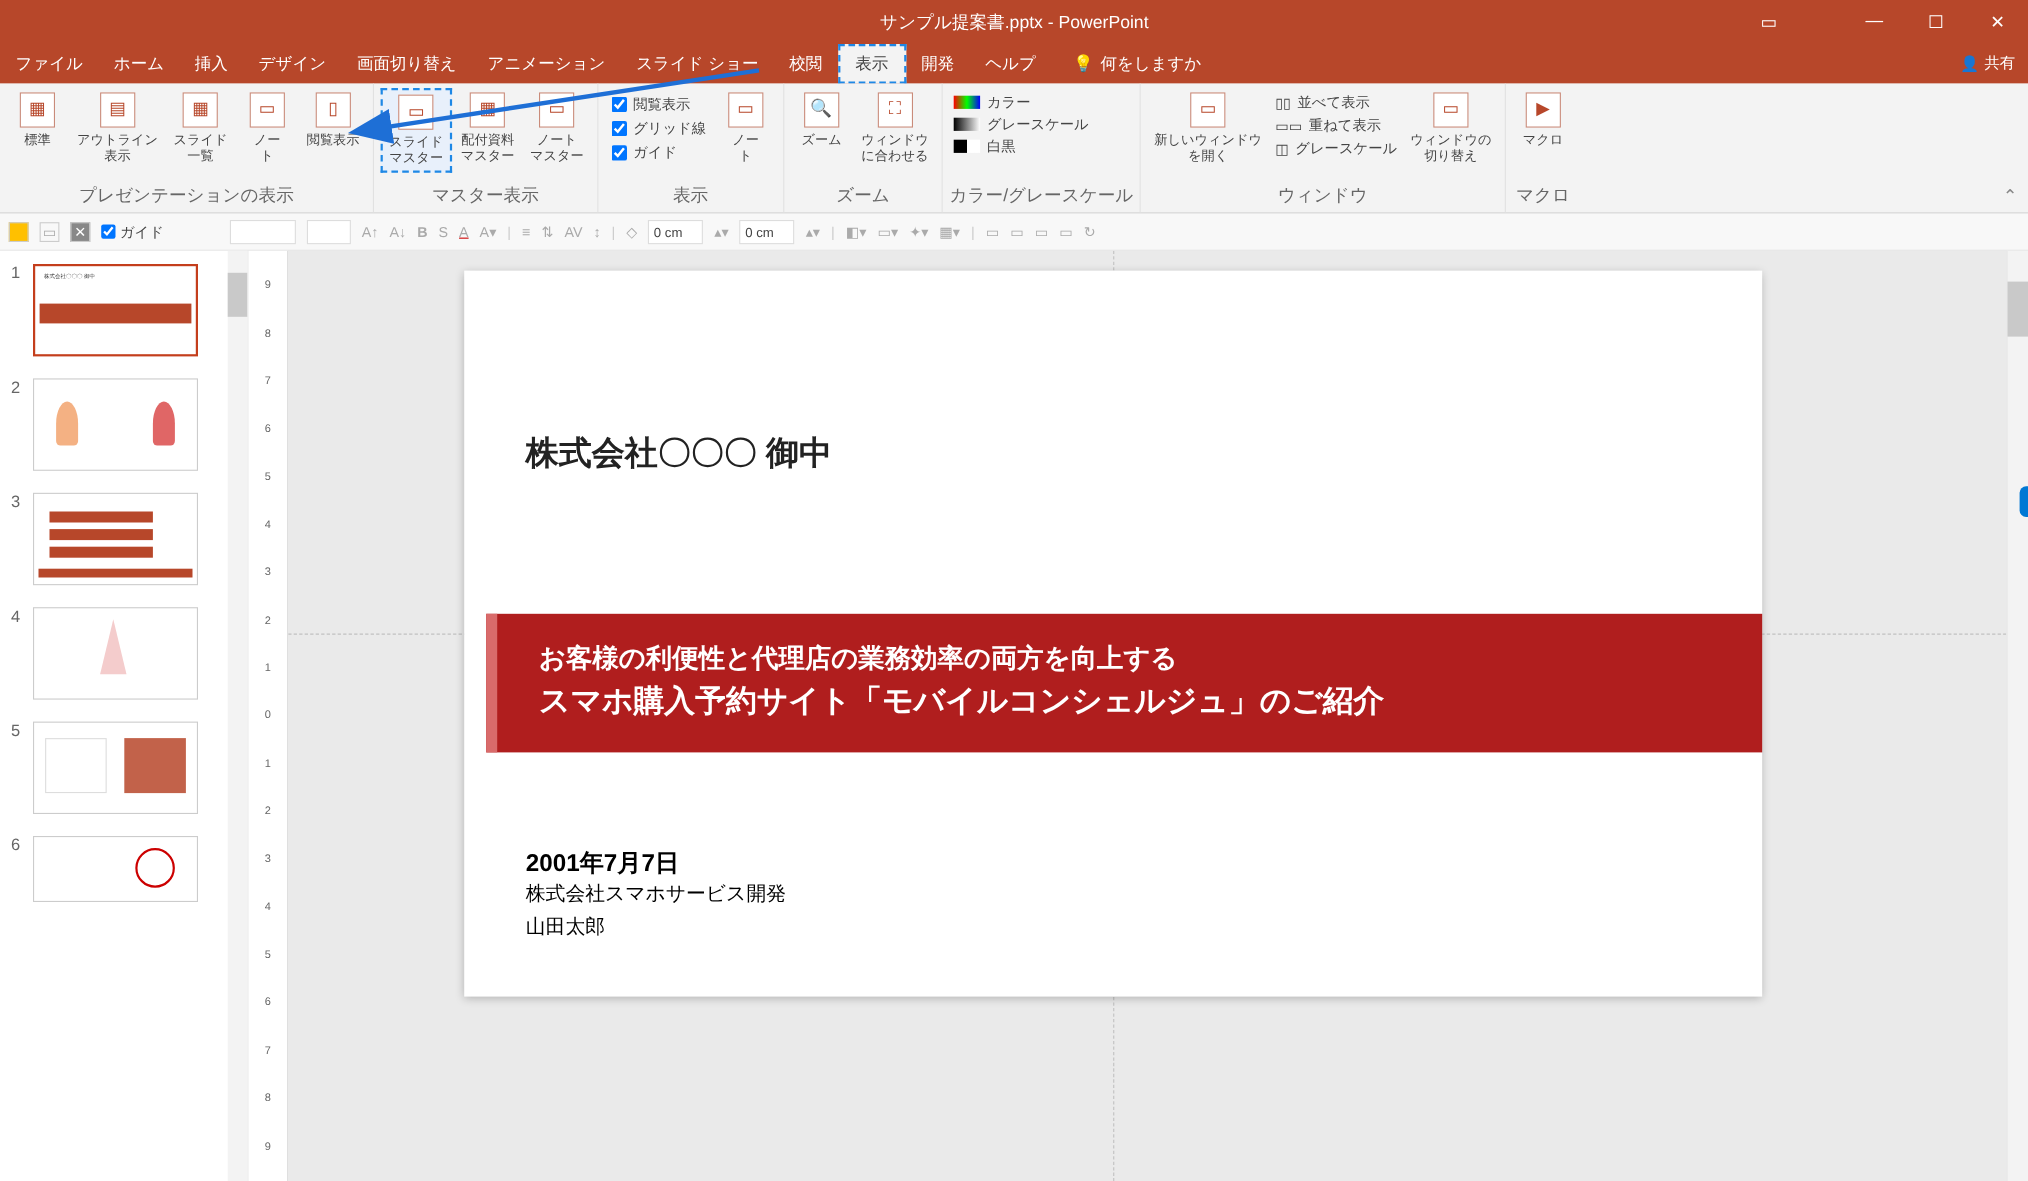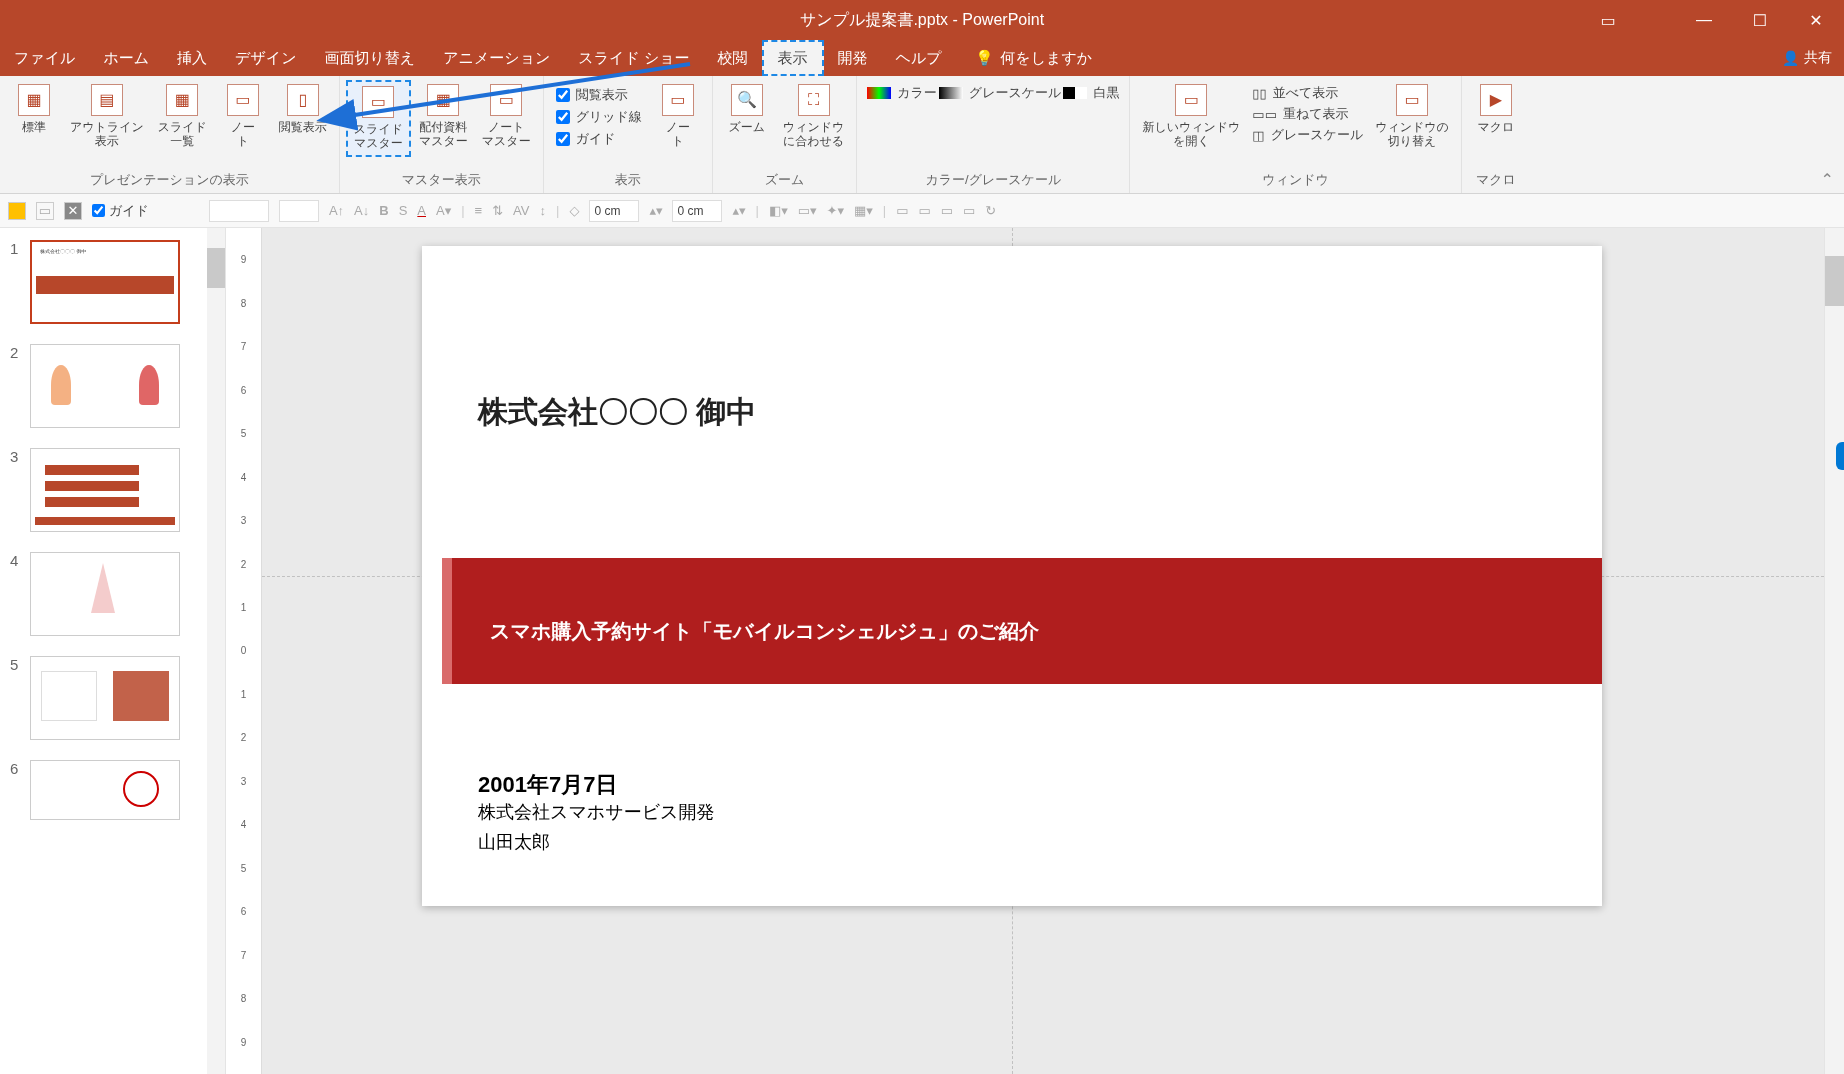--- a/index.html
+++ b/index.html
@@ -15,28 +15,28 @@
 .menubar { background: #b7472a; height: 36px; display: flex; align-items: stretch; color: #fff; font-size: 15px; position: relative; }
 .menubar .tab { padding: 0 14px; display:flex; align-items:center; cursor:pointer; }
 .menubar .tab.active { background: #f3f3f3; color: #444; border: 2px dashed #1e88e5; }
 .menubar .share { position:absolute; right:12px; display:flex; align-items:center; height:100%; font-size:14px; }
 .menubar .tell { display:flex; align-items:center; color:#fff; gap:6px; margin-left:20px; }
 
 
 .ribbon { background: #f3f3f3; height: 118px; border-bottom: 1px solid #d4d4d4; display:flex; position:relative; }
 .ribbon-group { border-right: 1px solid #e1e1e1; padding: 4px 6px 2px 6px; display:flex; flex-direction:column; justify-content:space-between; }
 .ribbon-group .group-body { display:flex; gap:2px; flex:1; align-items:flex-start; }
-.ribbon-group .group-label { font-size: 13px; color:#666; text-align:center; padding: 2px 0; }
+.ribbon-group .group-label { font-size: 16px; color:#666; text-align:center; padding: 2px 0; }
 .rbtn { display:flex; flex-direction:column; align-items:center; justify-content:flex-start; padding: 4px 6px; font-size:12px; color:#444; gap:4px; min-width:56px; text-align:center; line-height:1.2; }
 .rbtn .ico { width:32px; height:32px; background:#fff; border:1px solid #c98b7a; display:flex; align-items:center; justify-content:center; font-size:16px; color:#b7472a; }
 .rbtn.highlight { border: 2px dashed #1e88e5; background:#e8f0fb; }
 .chklist { display:flex; flex-direction:column; gap:4px; font-size:13px; color:#444; padding: 6px 6px 0 6px; }
 .chklist label { display:flex; gap:6px; align-items:center; }
 .chklist input { width:14px; height:14px; }
-.colorlist { display:flex; flex-direction:row; gap:2px; font-size:13px; color:#444; padding:4px; }
+.colorlist { display:flex; flex-direction:column; gap:2px; font-size:13px; color:#444; padding:4px; }
 .colorlist .row { display:flex; gap:6px; align-items:center; }
 .swatch { width:24px; height:12px; }
 .arrlist { display:flex; flex-direction:column; gap:3px; font-size:13px; color:#444; padding:4px; }
 .arrlist .row { display:flex; gap:6px; align-items:center; }
 .ribbon .collapse { position:absolute; right:10px; bottom:4px; color:#888; }
 
 
 .toolbar2 { height: 34px; background:#f8f8f8; border-bottom:1px solid #e4e4e4; display:flex; align-items:center; gap:10px; padding: 0 8px; font-size:13px; color:#aaa; }
 .toolbar2 .box { width:18px; height:18px; border:1px solid #ccc; display:inline-flex; align-items:center; justify-content:center; }
 .toolbar2 .sel { width:60px; height:22px; border:1px solid #ddd; background:#fff; }
@@ -62,21 +62,21 @@
 .edit-body { flex:1; position:relative; display:flex; }
 .ruler-v { width:36px; background:#fff; border-right:1px solid #dcdcdc; font-size:10px; color:#666; display:flex; flex-direction:column; align-items:center; justify-content:space-around; padding:10px 0; }
 .canvas-wrap { flex:1; position:relative; overflow:hidden; }
 .guide-v { position:absolute; top:0; bottom:0; width:0; border-left:1px dashed #999; opacity:0.5; }
 .guide-h { position:absolute; left:0; right:0; height:0; border-top:1px dashed #999; opacity:0.5; }
 .slide { position:absolute; left:160px; top:18px; width:1180px; height:660px; background:#fff; box-shadow: 0 2px 8px rgba(0,0,0,.25); }
 .slide .client { position:absolute; left:56px; top:146px; font-size:30px; font-weight:bold; color:#222; }
 .slide .band { position:absolute; left:20px; right:0; top:312px; height:126px; background:#b01e1e; }
 .slide .band .accent { position:absolute; left:0; top:0; width:10px; height:100%; background:#d96b6b; }
 .slide .band .t1 { color:#fff; font-weight:bold; font-size:24px; position:absolute; left:48px; top:24px; }
-.slide .band .t2 { color:#fff; font-weight:bold; font-size:20px; position:absolute; left:48px; top:60px; }
+.slide .band .t2 { color:#fff; font-weight:bold; font-size:28px; position:absolute; left:48px; top:60px; }
 .slide .date { position:absolute; left:56px; top:524px; font-weight:bold; font-size:22px; }
 .slide .company { position:absolute; left:56px; top:554px; font-size:18px; }
 .slide .author { position:absolute; left:56px; top:584px; font-size:18px; }
 
 .edit .sb-v { position:absolute; right:0; top:0; bottom:0; width:20px; background:#f3f3f3; border-left:1px solid #e4e4e4; }
 .edit .sb-v .handle { position:absolute; top:28px; width:100%; height:50px; background:#c9c9c9; }
 
 .blue-bubble { position:absolute; right:-6px; top:214px; width:14px; height:28px; background:#0078d4; border-radius:6px 0 0 6px; }
 
 
@@ -397,20 +397,21 @@
           <span>8</span>
           <span>9</span>
       </div>
       <div class="canvas-wrap">
         <div class="guide-h" style="top:348px;"></div>
         <div class="guide-v" style="left:750px;"></div>
         <div class="slide">
           <div class="client">株式会社〇〇〇 御中</div>
           <div class="band">
             <div class="accent"></div>
+            <div class="t1">お客様の利便性と代理店の業務効率の両方を向上する</div>
             <div class="t2">スマホ購入予約サイト「モバイルコンシェルジュ」のご紹介</div>
           </div>
           <div class="date">2001年7月7日</div>
           <div class="company">株式会社スマホサービス開発</div>
           <div class="author">山田太郎</div>
         </div>
       </div>
     </div>
     <div class="sb-v">
         <div class="handle"></div>

